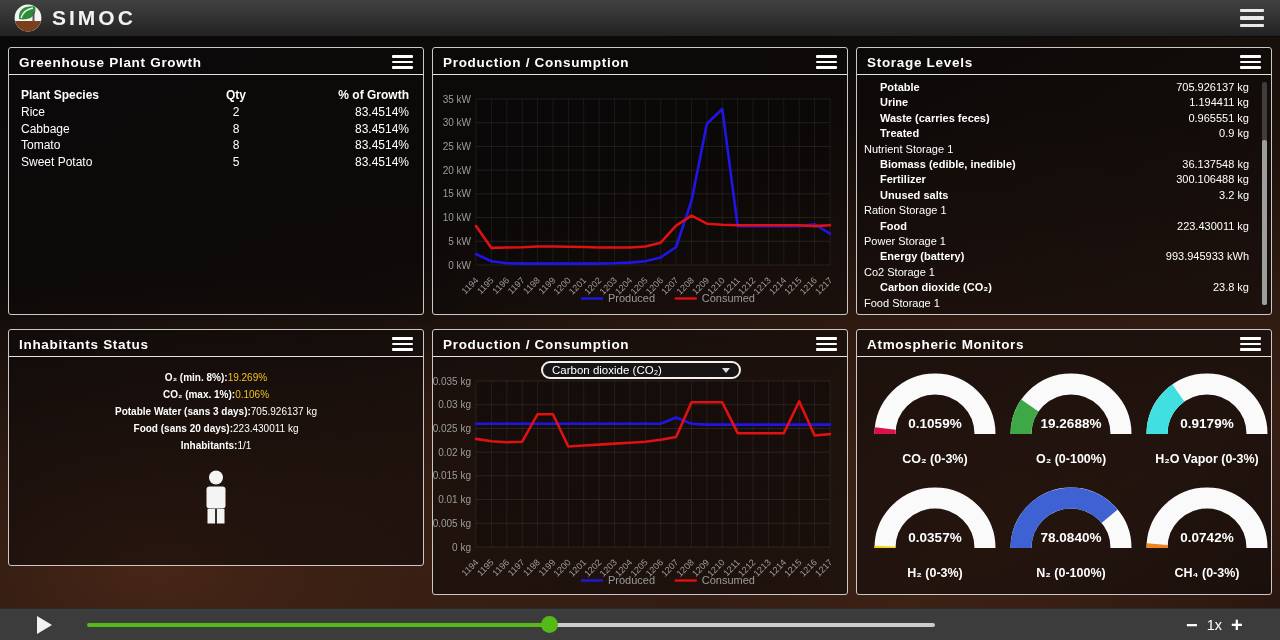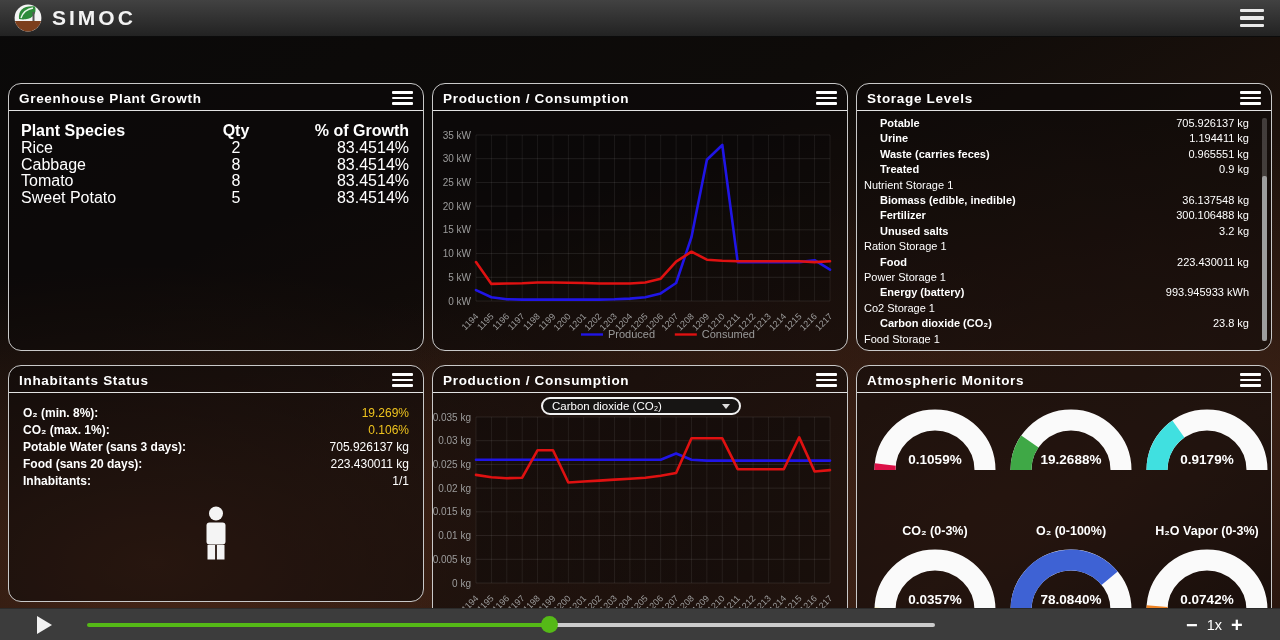--- a/index.html
+++ b/index.html
@@ -23,74 +23,74 @@
     padding:0 16px 0 14px; z-index:5;
   }
   .brand { display:flex; align-items:center; gap:10px; }
   .brand-title { font-size:21px; font-weight:bold; letter-spacing:3px; color:#f3f3f3; }
   .hamburger { display:flex; flex-direction:column; gap:4px; cursor:pointer; padding:3px 0; }
   .hamburger i { display:block; width:24px; height:3.5px; background:#e9e9e9; border-radius:1px; }
 
   
   .panel {
     position:absolute; background:rgba(12,10,9,0.55);
-    border:1px solid #c9c9c9; border-radius:13px;margin-top:36px;
+    border:1px solid #c9c9c9; border-radius:3px;
   }
   .p-tl{left:8px;  top:47px;  width:416px; height:268px}
   .p-tm{left:432px;top:47px;  width:416px; height:268px}
   .p-tr{left:856px;top:47px;  width:416px; height:268px}
   .p-bl{left:8px;  top:329px; width:416px; height:237px}
   .p-bm{left:432px;top:329px; width:416px; height:266px}
   .p-br{left:856px;top:329px; width:416px; height:266px}
   .panel-head {
     display:flex; justify-content:space-between; align-items:center;
     padding:5px 9px 3px 10px; border-bottom:1px solid #e2e2e2; height:27px;
   }
   .panel-title { font-size:13.5px; font-weight:bold; color:#fff; letter-spacing:0.7px; margin:0; }
   .panel-menu { display:flex; flex-direction:column; gap:3px; cursor:pointer; padding:2px 1px; }
   .panel-menu i { display:block; width:21px; height:2.6px; background:#fff; border-radius:1px; }
 
   
   .ptable { padding:12px 12px 0; color:#fff; }
-  .trow { display:grid; grid-template-columns: 1fr 70px 140px; line-height:16.8px; font-size:16px; }
+  .trow { display:grid; grid-template-columns: 1fr 70px 140px; line-height:16.8px; font-size:12px; }
   .trow .c2 { text-align:center; }
   .trow .c3 { text-align:right; padding-right:2px; }
   .trow.head { font-weight:bold; }
 
   
   .slist { position:absolute; left:7px; right:22px; top:32px; bottom:6px; overflow:hidden; color:#fff; }
   .srow { display:flex; justify-content:space-between; font-size:11px; line-height:15.4px; }
   .srow .lbl.item { font-weight:bold; padding-left:16px; }
   .srow .lbl.group { font-weight:normal; padding-left:0; }
   .srow .val { font-weight:normal; }
   .sbar { position:absolute; right:4px; top:34px; bottom:9px; width:5px; background:rgba(255,255,255,0.20); border-radius:2px; }
   .sbar .thumb { position:absolute; left:0; right:0; top:26%; bottom:0; background:#9d9d9d; border-radius:2px; }
 
   
   .ilist { padding:12px 14px 0; }
-  .irow { display:flex; justify-content:space-between; font-size:12px; line-height:17px; }
+  .irow { display:flex; justify-content:center; font-size:10px; line-height:17px; }
   .irow .lbl { font-weight:bold; color:#fff; }
   .person-wrap { display:flex; justify-content:center; margin-top:16px; }
 
   
   .dropdown {
     position:absolute; left:108px; top:31px; width:200px; height:18px;
     border:2px solid #f2f2f2; border-radius:9px; background:rgba(22,22,22,0.85);
     color:#fff; font-size:11.5px; display:flex; align-items:center;
     justify-content:space-between; padding:0 9px; cursor:pointer; z-index:3;
   }
   .caret { width:0; height:0; border-left:4.5px solid transparent; border-right:4.5px solid transparent; border-top:5px solid #dcdcdc; }
   .chart-svg { position:absolute; left:0; top:30px; }
 
   
   .gauges {
     position:absolute; left:10px; right:10px; top:38px; bottom:4px;
     display:grid; grid-template-columns:repeat(3,1fr); row-gap:6px; justify-items:center;
   }
-  .gauge { display:flex; flex-direction:column; align-items:center;gap:36px; }
+  .gauge { display:flex; flex-direction:column; align-items:center; }
   .gauge-label { margin-top:6px; font-size:12.5px; font-weight:bold; color:#fff; }
 
   
   .playbar { position:absolute; left:0; right:0; top:608px; height:32px; background:#3c3c3c; border-top:1px solid #2b2b2b; }
   .play-btn { position:absolute; left:36px; top:6px; cursor:pointer; }
   .track-green { position:absolute; left:87px; top:14px; height:4px; background:#55b917; border-radius:2px; }
   .track-gray  { position:absolute; top:14px; height:4px; background:#cccccc; border-radius:2px; }
   .thumb-dot { position:absolute; top:7px; width:17px; height:17px; border-radius:50%; background:#55b917; cursor:pointer; }
   .stepper { position:absolute; left:1043px; top:0; height:32px; display:flex; align-items:center; gap:7px; color:#fff; }
   .step-label { font-size:15px; color:#fff; }

